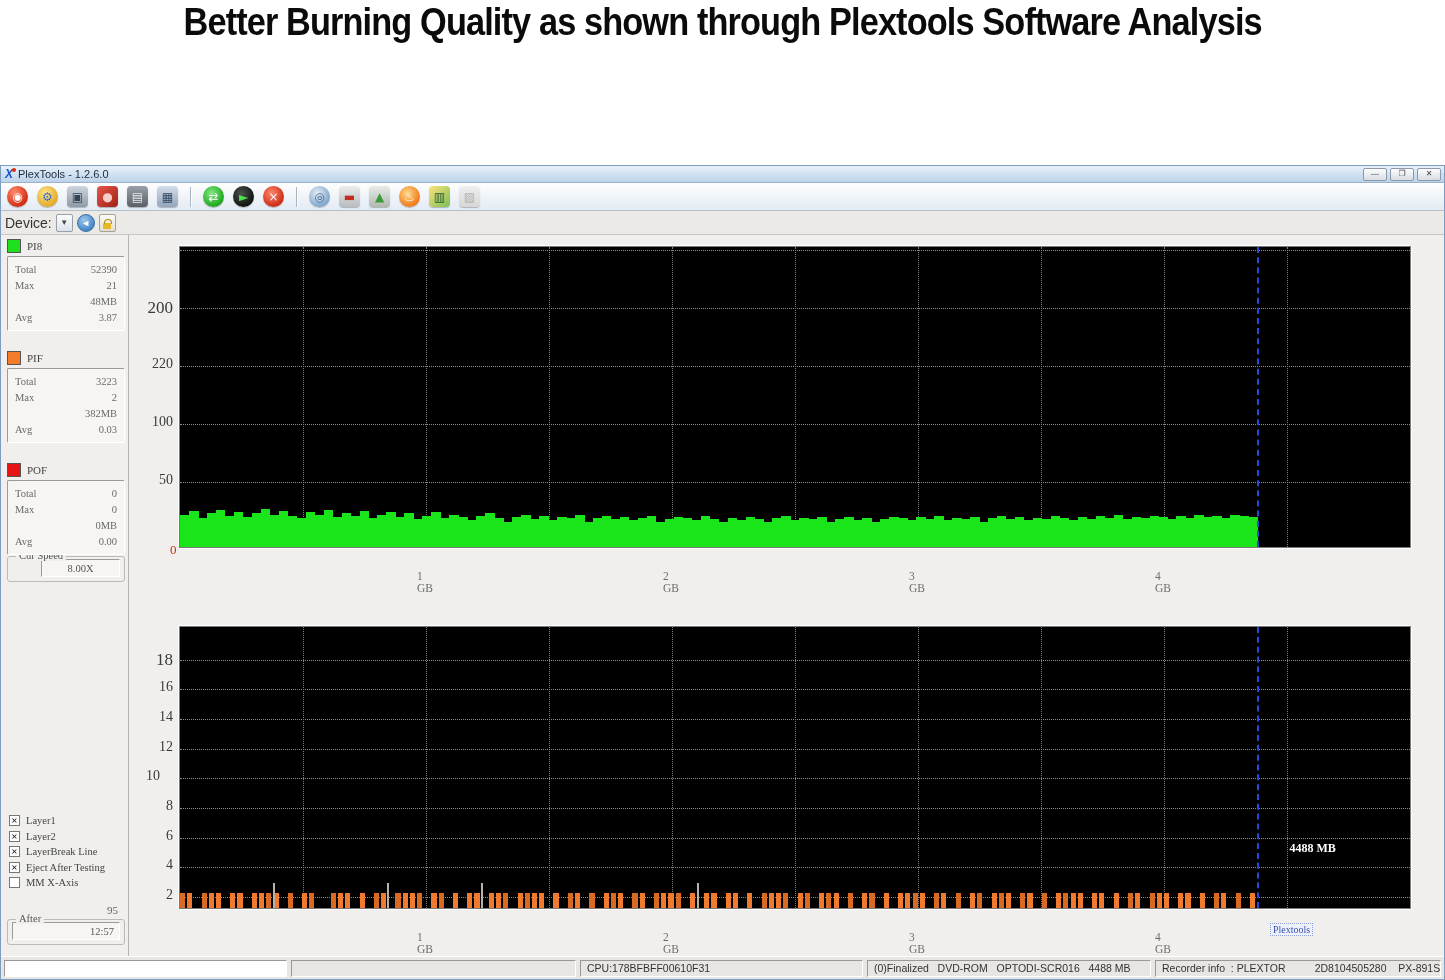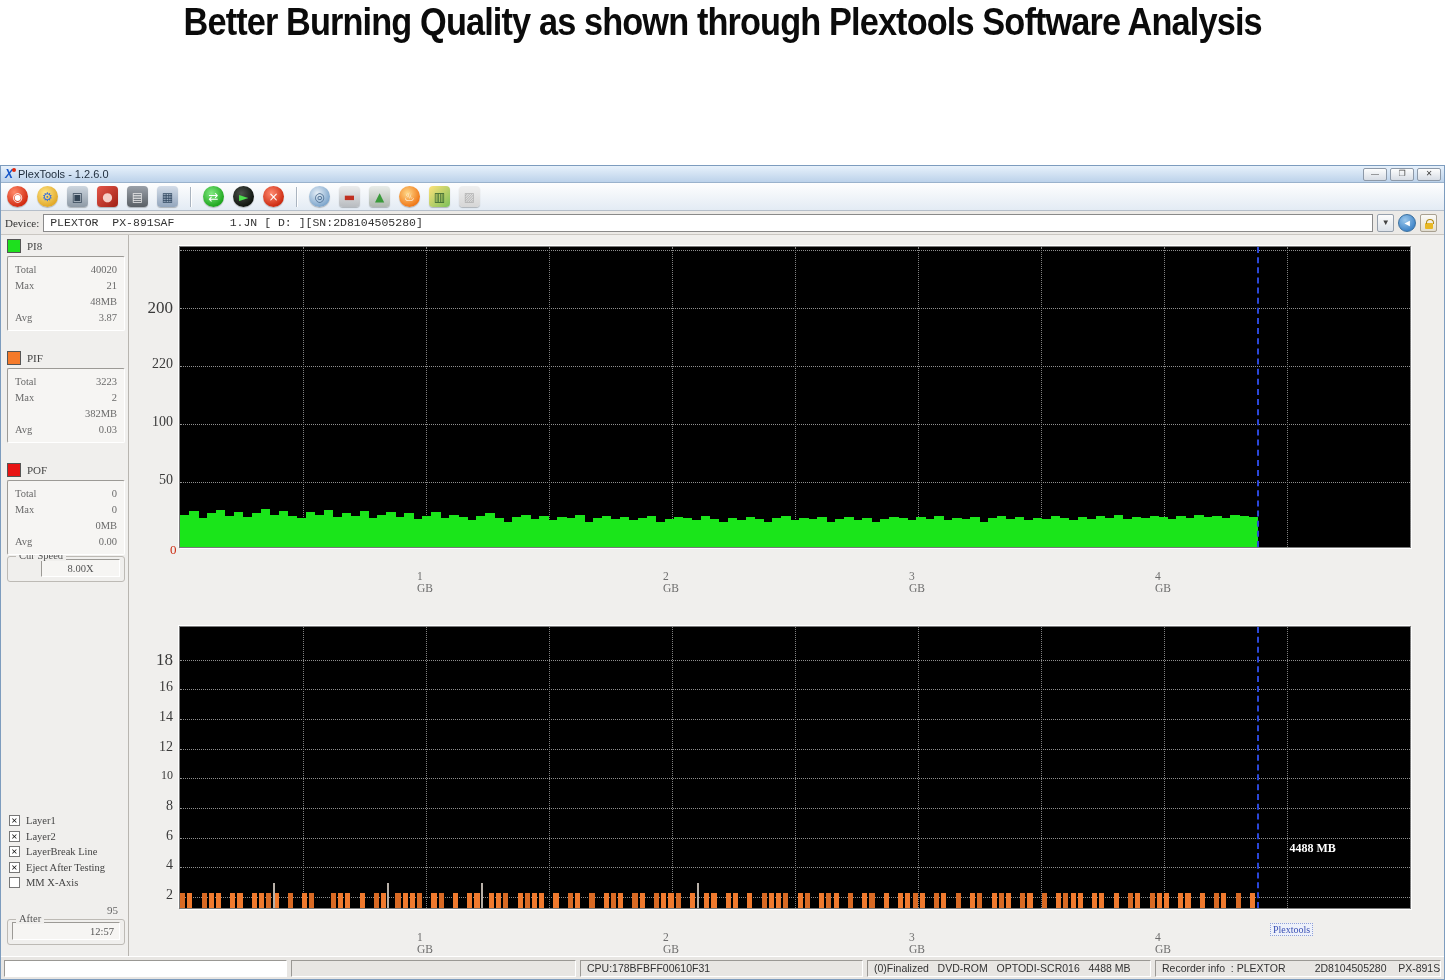--- a/index.html
+++ b/index.html
@@ -32,21 +32,21 @@
   .toolbar { height:28px; background:linear-gradient(#fefefe,#e3ebf4);
              border-bottom:1px solid #b6bfca; display:flex; align-items:center;
              padding:0 6px; gap:9px; font-family:"DejaVu Sans", sans-serif; }
   .tbi { width:21px; height:21px; display:flex; align-items:center; justify-content:center;
          font-size:12px; border-radius:4px; box-shadow:0 1px 1px rgba(0,0,0,.25); }
   .tb-sep { width:1px; height:20px; background:#aab4c0; margin:0 3px;
             box-shadow:1px 0 0 #fff; }
 
   .devicebar { height:24px; background:#eceae7; border-bottom:1px solid #cac7c2;
                display:flex; align-items:center; padding:0 4px; gap:4px; }
-  .device-label { font-size:11px; color:#333; font-family:Liberation Serif, serif;text-align:right; }
+  .device-label { font-size:14px; color:#333; font-family:Liberation Sans, sans-serif;text-align:right; }
   .device-combo { width:1330px; height:18px; background:#fff; border:1px solid #8a8a8a;
                   font-family:"Liberation Mono","DejaVu Sans Mono",monospace;
                   font-size:11.5px; color:#333; padding:1px 6px; white-space:pre;
                   overflow:hidden; }
   .mini-btn { width:17px; height:18px; border:1px solid #96a0ac;
               background:linear-gradient(#fcfcfc,#dde3ea); font-size:8px; color:#444;
               text-align:center; line-height:16px; border-radius:2px; }
   .round-btn { width:18px; height:18px; border-radius:50%;
                background:radial-gradient(circle at 38% 32%, #9cc8ec, #3f84c8 75%);
                color:#fff; font-size:9px; text-align:center; line-height:17px;
@@ -154,21 +154,20 @@
       <div class="tbi" style="background: radial-gradient(circle at 40% 35%, rgb(230, 238, 246), rgb(126, 166, 204) 72%); color: rgb(68, 102, 138); border-radius: 50%;">◎</div>
       <div class="tbi" style="background: linear-gradient(rgb(236, 236, 236), rgb(184, 188, 192)); color: rgb(192, 48, 32);">▬</div>
       <div class="tbi" style="background: linear-gradient(rgb(232, 236, 232), rgb(176, 184, 176)); color: rgb(58, 154, 58);">▲</div>
       <div class="tbi" style="background: radial-gradient(circle at 40% 35%, rgb(255, 216, 136), rgb(240, 120, 24) 72%); color: rgb(255, 255, 255); border-radius: 50%;">♨</div>
       <div class="tbi" style="background: linear-gradient(135deg, rgb(255, 226, 122), rgb(122, 192, 90)); color: rgb(42, 90, 42);">▥</div>
       <div class="tbi" style="background: linear-gradient(rgb(239, 239, 239), rgb(214, 214, 214)); color: rgb(176, 176, 176);">▨</div>
     </div>
 
   <div class="devicebar">
     <span class="device-label">Device:</span>
-    <div class="device-combo">PLEXTOR  PX-891SAF        1.JN [ D: ][SN:2D8104505280]</div>
     <div class="mini-btn">▼</div>
     <div class="round-btn">◄</div>
     <div class="lock-btn"><span class="lock-glyph"></span></div>
   </div>
 
   <div class="main">
 
     <div class="sidebar" id="sidebar">
       <div class="fieldset" id="curSpeedBox" style="top:321px;padding-left:33px;">
         <div class="legend">Cur Speed</div>
@@ -202,21 +201,21 @@
         <div class="inset" style="text-align:right;">12:57</div>
       </div>
     <div class="stat-group" style="top: 4px;">
           <div class="stat-head">
             <span class="swatch" style="background:#1ee01e"></span>
             <span>PI8</span>
           </div>
           <div class="stat-panel">
             <div class="stat-row">
               <span>Total</span>
-              <span>40020</span>
+              <span>52390</span>
             </div>
             <div class="stat-row">
               <span>Max</span>
               <span>21</span>
             </div>
             <div class="stat-row">
               <span></span>
               <span>48MB</span>
             </div>
             <div class="stat-row">
@@ -552,21 +551,21 @@
           <div class="bar" style="left: 301.35px; width: 2px; height: 25.2084px; background: rgb(185, 177, 168);"></div>
           <div class="bar" style="left: 516.6px; width: 2px; height: 25.2084px; background: rgb(185, 177, 168);"></div>
           <div class="marker" style="left: 1077.23px;"></div>
           <div class="annot" style="left: 90.2%; top: 76%;">4488 MB</div>
         </div>
       <div id="chartBotLabels" style="position: absolute;">
           <div class="ylab" style="left: 3px; top: 651.879px; font-size: 14px;">2</div>
           <div class="ylab" style="left: 3px; top: 622.222px; font-size: 14px;">4</div>
           <div class="ylab" style="left: 3px; top: 592.565px; font-size: 14px;">6</div>
           <div class="ylab" style="left: 3px; top: 562.908px; font-size: 14px;">8</div>
-          <div class="ylab" style="left: 3px; top: 533.251px; font-size: 12px;">10</div>
+          <div class="ylab" style="left: 3px; top: 533.251px; font-size: 14px; text-align: center;">10</div>
           <div class="ylab" style="left: 3px; top: 503.594px; font-size: 14px;">12</div>
           <div class="ylab" style="left: 3px; top: 473.937px; font-size: 14px;">14</div>
           <div class="ylab" style="left: 3px; top: 444.28px; font-size: 14px;">16</div>
           <div class="ylab" style="left: 3px; top: 414.623px; font-size: 17px;">18</div>
           <div class="xlab" style="left: 295px; top: 696px;">1 GB</div>
           <div class="xlab" style="left: 541px; top: 696px;">2 GB</div>
           <div class="xlab" style="left: 787px; top: 696px;">3 GB</div>
           <div class="xlab" style="left: 1033px; top: 696px;">4 GB</div>
         </div>
       <div class="lastrec" style="left:1140px; top:688px;">Plextools</div>

